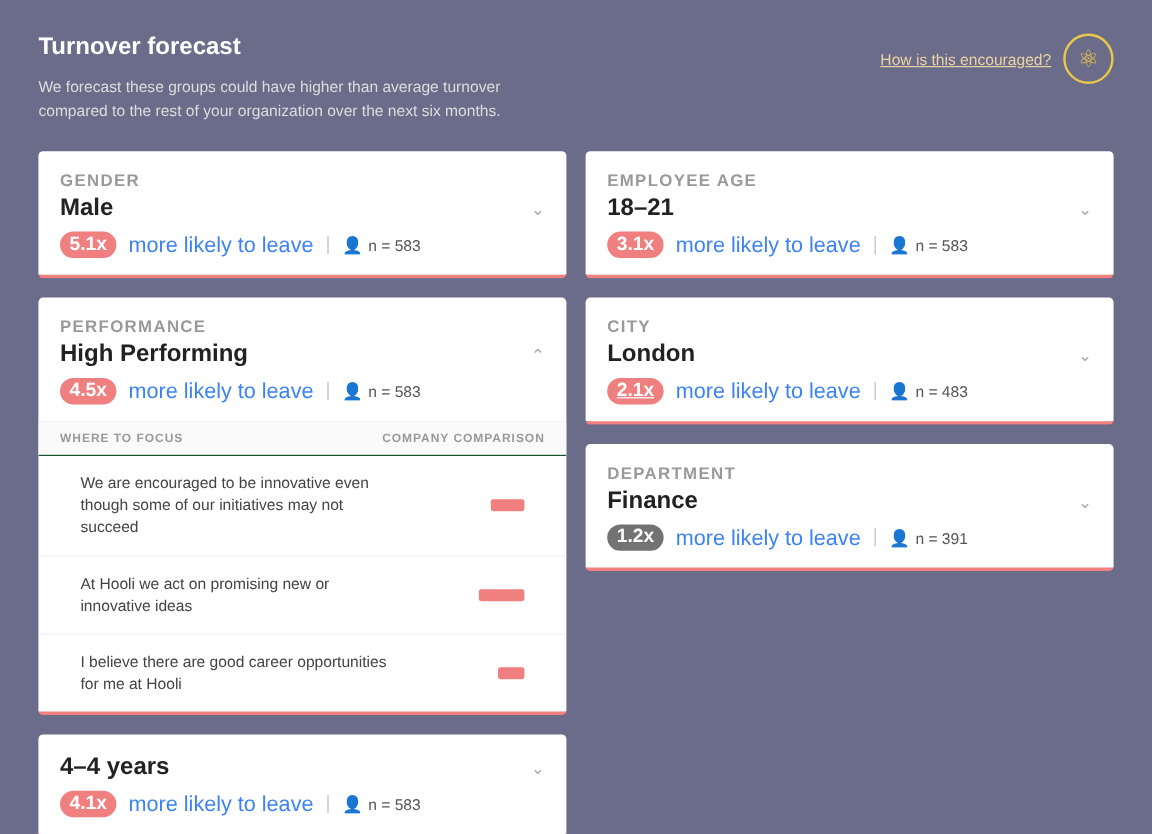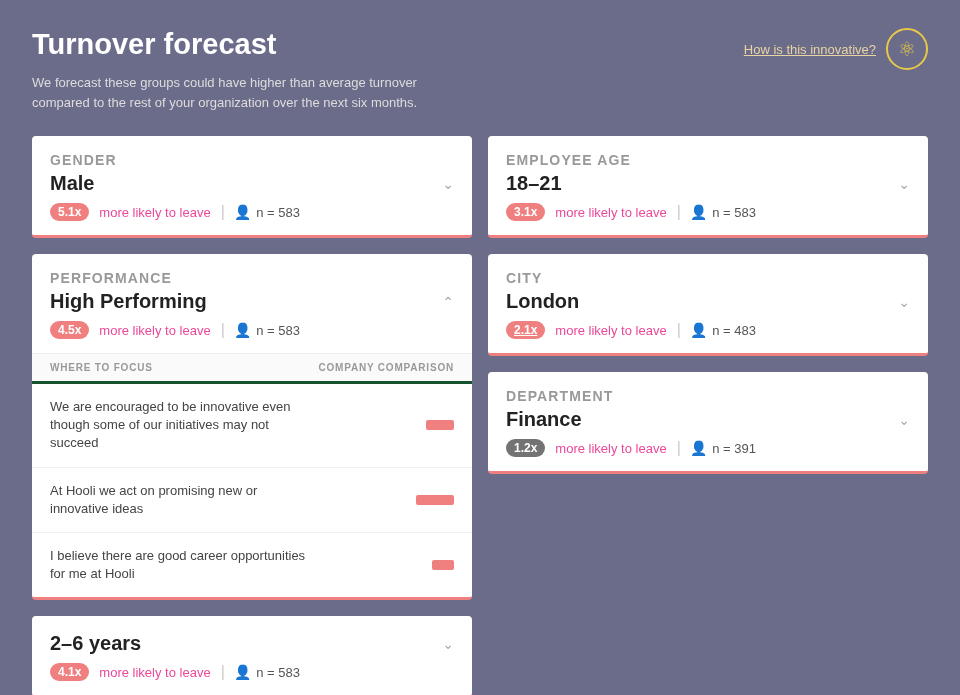--- a/index.html
+++ b/index.html
@@ -6,21 +6,21 @@
     body {
       background-color: #6b6b8a;
       font-family: 'Helvetica Neue', Arial, sans-serif;
       color: #333;
       width: 960px;
       min-height: 695px;
       padding: 28px 32px;
     }
     .page-title {
       color: #fff;
-      font-size: 29px;
+      font-size: 20px;
       font-weight: 600;
       margin-bottom: 12px;
     }
     .page-subtitle {
       color: #ddd;
       font-size: 13px;
       line-height: 1.5;
       margin-bottom: 24px;
       max-width: 440px;
     }
@@ -92,32 +92,32 @@
       display: flex;
       align-items: center;
       gap: 10px;
       margin-top: 8px;
     }
     .badge {
       background: #f08080;
       color: #fff;
       border-radius: 12px;
       padding: 2px 8px;
-      font-size: 12px;
+      font-size: 16px;
       font-weight: 700;
     }
     .badge-51 { background: #f08080; }
     .badge-31 { background: #f08080; }
     .badge-45 { background: #f08080; }
     .badge-21 { background: #f08080; text-decoration: underline; }
     .badge-12 { background: #737373; }
     .badge-41 { background: #f08080; }
     .meta-text {
-      font-size: 13px;
-      color: #ec4899;
+      font-size: 18px;
+      color: #3b82f6;
     }
     .meta-divider {
       color: #ccc;
     }
     .meta-people {
       display: flex;
       align-items: center;
       gap: 4px;
       font-size: 13px;
       color: #555;
@@ -131,34 +131,34 @@
       border-bottom: 1px solid #eee;
     }
     .focus-table {
       width: 100%;
     }
     .focus-table-header {
       display: flex;
       justify-content: space-between;
       padding: 8px 18px;
       background: #fafafa;
-      border-bottom: 3px solid #14532d;
+      border-bottom: 1px solid #14532d;
     }
     .focus-col-label {
       font-size: 10px;
       font-weight: 700;
       letter-spacing: 0.08em;
       color: #999;
       text-transform: uppercase;
     }
     .focus-row {
       display: flex;
       justify-content: space-between;
       align-items: center;
-      padding: 14px 18px;
+      padding: 14px 35px;
       border-bottom: 1px solid #f0f0f0;
     }
     .focus-row:last-child {
       border-bottom: none;
     }
     .focus-text {
       font-size: 13px;
       color: #444;
       max-width: 260px;
       line-height: 1.4;
@@ -187,21 +187,21 @@
   </style>
 </head>
 <body>
 
 <div class="header-row">
   <div>
     <h1 class="page-title">Turnover forecast</h1>
     <p class="page-subtitle">We forecast these groups could have higher than average turnover compared to the rest of your organization over the next six months.</p>
   </div>
   <div class="header-right">
-    <span class="calc-link">How is this innovative?</span>
+    <span class="calc-link">How is this encouraged?</span>
     <div class="atom-icon">
       <span>⚛</span>
     </div>
   </div>
 </div>
 
 <div class="grid">
 
   <div class="left-col">
 
@@ -264,21 +264,21 @@
           <div class="focus-bar-container">
             <div class="focus-bar" style="width: 22px;"></div>
           </div>
         </div>
       </div>
     </div>
 
     <div class="card">
       <div class="card-header">
         <div class="card-title-row">
-          <span class="card-title">2–6 years</span>
+          <span class="card-title">4–4 years</span>
           <span class="chevron">⌄</span>
         </div>
         <div class="card-meta">
           <span class="badge badge-41">4.1x</span>
           <span class="meta-text">more likely to leave</span>
           <span class="meta-divider">|</span>
           <span class="meta-people">
             <span class="people-icon">👤</span>
             <span>n = 583</span>
           </span>

